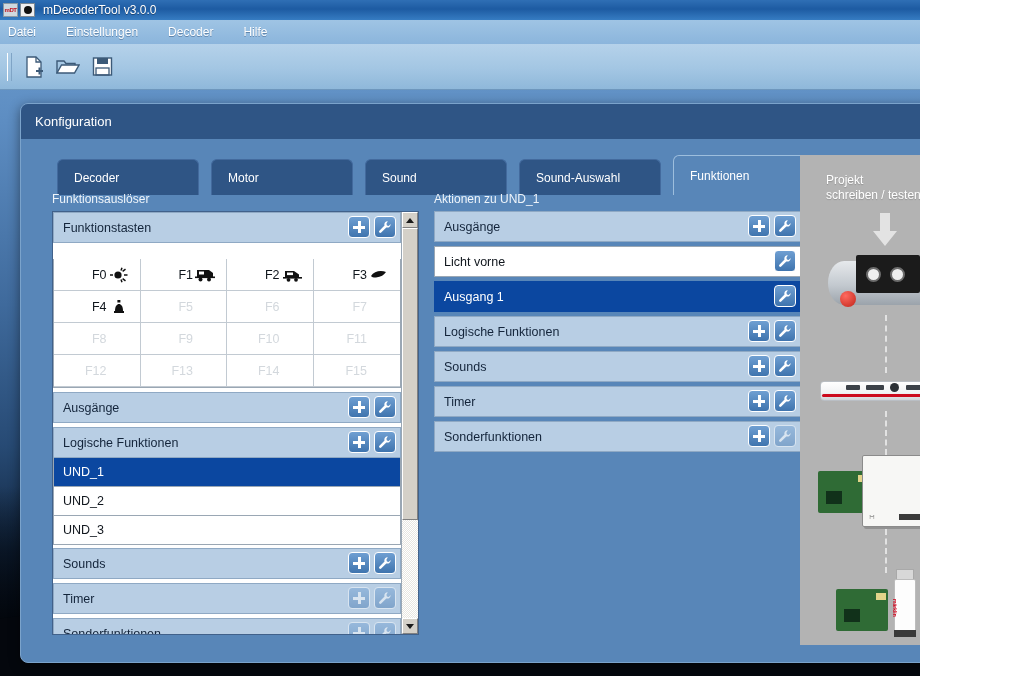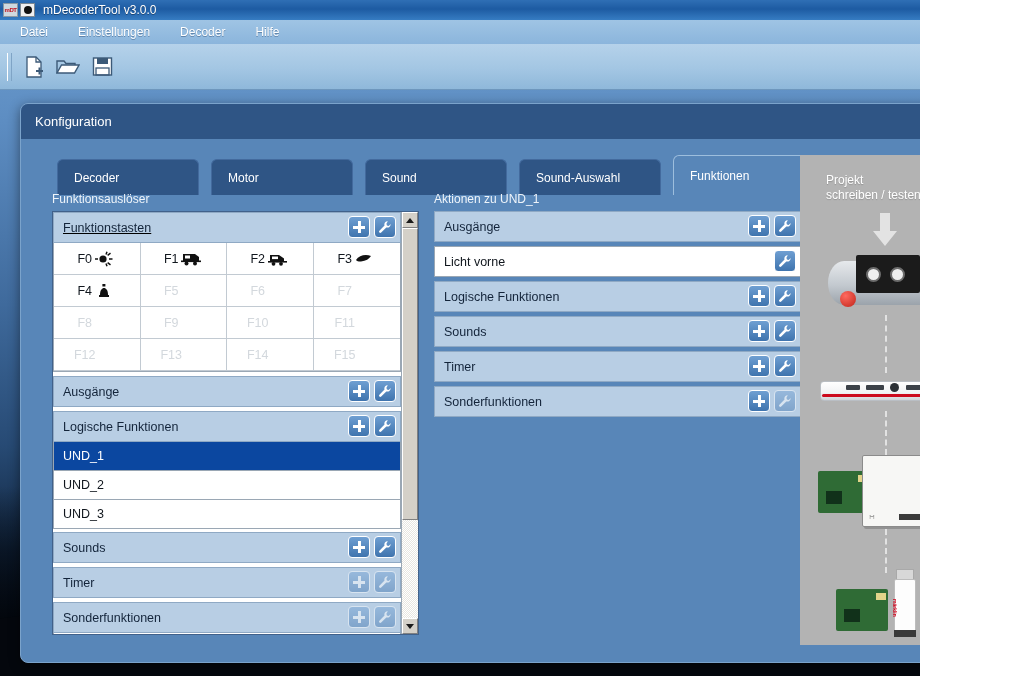--- a/index.html
+++ b/index.html
@@ -48,21 +48,21 @@
   }
   .win-btns{position:absolute;right:3px;top:2px;display:flex;gap:2px;}
   .win-btn{
     width:15px;height:15px;background:#dfe6ec;border:1px solid #6e7c89;
     display:flex;align-items:center;justify-content:center;font-size:10px;color:#0b1a2b;
     box-sizing:border-box;line-height:1;
   }
   .menu-bar{
     position:absolute;left:0;top:20px;width:1024px;height:24px;
     background:linear-gradient(180deg,#9fc4e4 0%,#8bb5dc 100%);
-    display:flex;align-items:center;padding-left:20px;box-sizing:border-box;
+    display:flex;align-items:center;padding-left:8px;box-sizing:border-box;
   }
   .menu-item{font-size:12px;color:#ffffff;margin-right:30px;text-shadow:0 1px 0 rgba(40,70,110,.45);}
   .tool-bar{
     position:absolute;left:0;top:44px;width:1024px;height:46px;
     background:linear-gradient(180deg,#b5d2ea 0%,#a3c6e3 55%,#8fb8da 100%);
     display:flex;align-items:center;box-sizing:border-box;
     border-bottom:1px solid #6e97bd;
   }
   .grip{width:3px;height:28px;margin-left:7px;margin-right:8px;
         border-left:1px solid #ffffff;border-right:1px solid #7fa4c6;}
@@ -149,21 +149,21 @@
   .row:first-child{border-top:1px solid #9aa7b4;}
   .row-label{font-size:12.5px;color:#10161d;padding-left:9px;text-align:right;}
   .row.sel{background:#0b47a0;}
   .row.sel .row-label{color:#ffffff;}
 
   
   .fgrid{display:grid;grid-template-columns:repeat(4,1fr);background:#ffffff;
          border:1px solid #9aa7b4;border-top:none;box-sizing:border-box;}
   .fcell{
     height:32px;border-right:1px solid #c2cad2;border-bottom:1px solid #c2cad2;
-    display:flex;align-items:center;justify-content:center;
+    display:flex;align-items:center;justify-content:flex-end;
     padding:0 9px;box-sizing:border-box;
   }
   .fcell:nth-child(4n){border-right:none;}
   .fcell .fk{font-size:12.5px;color:#10161d;}
   .fcell.off .fk{color:#d3d8dd;}
   .fcell .fi{display:flex;align-items:center;justify-content:center;width:24px;height:20px;}
 
   
   .vsb{
     position:absolute;right:0;top:0;width:17px;height:100%;
@@ -340,21 +340,21 @@
       <div class="tab">Sound-Auswahl</div>
       <div class="tab active">Funktionen</div>
     </div>
 
     <div class="panel-label" style="left:31px;top:88px;">Funktionsauslöser</div>
     <div class="panel-label" style="left:413px;top:88px;">Aktionen zu UND_1</div>
 
     <div class="left-pane">
       <div class="list-scroll">
 
-        <div class="grp" style="margin-bottom:0;text-decoration:underline;">
+        <div class="grp" style="margin-bottom:16px;">
           <span class="grp-label">Funktionstasten</span>
           <span class="grp-btns">
             <span class="sq-btn">
                 <span class="plus"></span>
               </span>
             <span class="sq-btn">
               <svg width="14" height="14" viewBox="0 0 14 14">
                   <path d="M9.8 1.2a3.3 3.3 0 0 0-3.3 4.4L1.4 10.7a1.2 1.2 0 1 0 1.8 1.8l5.1-5.1a3.3 3.3 0 0 0 4.4-3.3l-2 2-1.8-.5-.5-1.8z" fill="#ffffff"></path>
                 </svg>
             </span>
@@ -581,20 +581,30 @@
         <span class="row-label">Licht vorne</span>
         <span class="grp-btns">
           <span class="sq-btn">
               <svg width="14" height="14" viewBox="0 0 14 14">
                 <path d="M9.8 1.2a3.3 3.3 0 0 0-3.3 4.4L1.4 10.7a1.2 1.2 0 1 0 1.8 1.8l5.1-5.1a3.3 3.3 0 0 0 4.4-3.3l-2 2-1.8-.5-.5-1.8z" fill="#ffffff"></path>
               </svg>
             </span>
         </span>
       </div>
 
+      <div class="row sel" style="border:1px solid #0b47a0;margin-bottom:4px;height:31px;">
+        <span class="row-label">Ausgang 1</span>
+        <span class="grp-btns">
+          <span class="sq-btn">
+              <svg width="14" height="14" viewBox="0 0 14 14">
+                <path d="M9.8 1.2a3.3 3.3 0 0 0-3.3 4.4L1.4 10.7a1.2 1.2 0 1 0 1.8 1.8l5.1-5.1a3.3 3.3 0 0 0 4.4-3.3l-2 2-1.8-.5-.5-1.8z" fill="#ffffff"></path>
+              </svg>
+            </span>
+        </span>
+      </div>
 
       <div class="grp" style="margin-bottom:4px;">
         <span class="grp-label">Logische Funktionen</span>
         <span class="grp-btns">
           <span class="sq-btn">
               <span class="plus"></span>
             </span>
           <span class="sq-btn">
               <svg width="14" height="14" viewBox="0 0 14 14">
                 <path d="M9.8 1.2a3.3 3.3 0 0 0-3.3 4.4L1.4 10.7a1.2 1.2 0 1 0 1.8 1.8l5.1-5.1a3.3 3.3 0 0 0 4.4-3.3l-2 2-1.8-.5-.5-1.8z" fill="#ffffff"></path>

